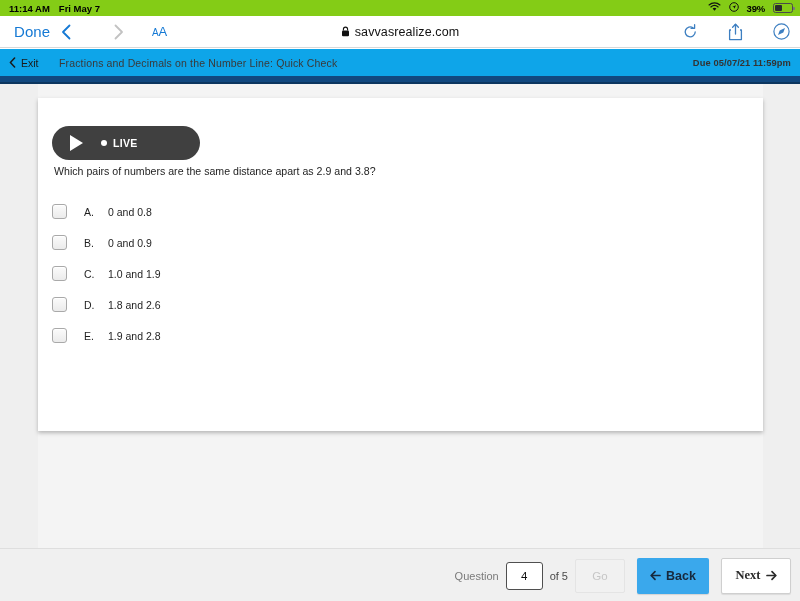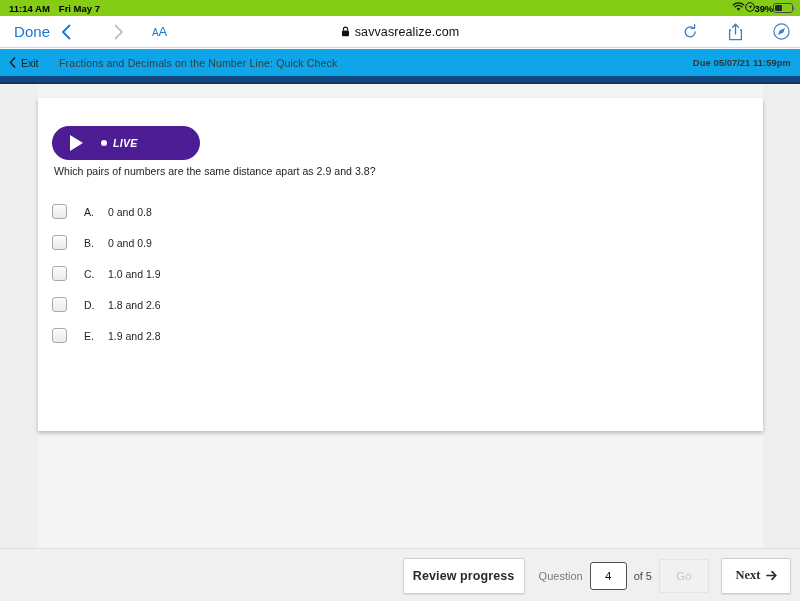--- a/index.html
+++ b/index.html
@@ -13,21 +13,21 @@
 
   
   .statusbar {
     position: absolute; top: 0; left: 0; width: 800px; height: 16px;
     background: #84cc16;
     display: flex; align-items: center;
     font-size: 9.5px; font-weight: bold; color: #000;
   }
   .sb-left { display: flex; align-items: center; gap: 9px; padding-left: 9px; }
   .sb-right { position: absolute; right: 7px; top: 0; height: 16px;
-              display: flex; align-items: center; gap: 0; }
+              display: flex; align-items: center; gap: 8px; }
   .sb-pct { font-size: 9.5px; font-weight: bold; letter-spacing: -.2px; }
   .wifi-ico { display:block; }
   .loc-ico { display:block; }
   .batt {
     width: 20px; height: 9.5px; border: 1px solid #4a4a4a;
     border-radius: 2.5px; position: relative; padding: 1px;
   }
   .batt::after {
     content:''; position:absolute; right:-3px; top: 2.5px;
     width: 1.6px; height: 3.5px; background:#7a7a7a; border-radius:0 1px 1px 0;
@@ -96,22 +96,22 @@
     background: #f4f4f4;
   }
   .qcard {
     position:absolute; left: 38px; top: 14px; width: 725px; height: 333px;
     background: #ffffff;
     box-shadow: 0 2px 4px rgba(0,0,0,.26);
   }
 
   .live-badge {
     position:absolute; left: 14px; top: 28px;
-    width: 148px; height: 34px; background: #4c1d95; border-radius: 17px;
-    display:flex; align-items:center; padding-left: 18px; gap: 18px; font-style: italic;
+    width: 148px; height: 34px; background: #404040; border-radius: 17px;
+    display:flex; align-items:center; padding-left: 18px; gap: 18px;
   }
   .play-tri {
     width: 0; height: 0;
     border-left: 13px solid #fff;
     border-top: 8px solid transparent;
     border-bottom: 8px solid transparent;
   }
   .live-label { display:flex; align-items:center; gap: 6px; }
   .live-dot { width: 6px; height: 6px; border-radius:50%; background:#fff; }
   .live-text { color:#fff; font-size: 10.5px; font-weight: bold; letter-spacing: .3px; }
@@ -327,30 +327,36 @@
           <span class="opt-text">1.9 and 2.8</span>
         </div>
 
       </div>
     </div>
   </div>
 
   <div class="footer">
     <div class="footer-inner">
 
-      <div class="btn-base review-btn">Review progress</div>
 
       <div class="qnav">
         <span class="qnav-label">Question</span>
         <input class="qnum-input" value="4" style="">
         <span class="qnav-of">of 5</span>
       </div>
 
       <div class="go-btn">Go</div>
 
+      <div class="back-btn">
+        <svg width="11" height="11" viewBox="0 0 11 11">
+          <path d="M10 5.5 H1.6" stroke="#17293d" stroke-width="1.7" stroke-linecap="round"></path>
+          <path d="M5 1.6 L1.2 5.5 L5 9.4" stroke="#17293d" stroke-width="1.7" fill="none" stroke-linecap="round" stroke-linejoin="round"></path>
+        </svg>
+        <span>Back</span>
+      </div>
 
       <div class="next-btn">
         <span>Next</span>
         <svg width="11" height="11" viewBox="0 0 11 11">
           <path d="M1 5.5 H9.4" stroke="#2b2b2b" stroke-width="1.7" stroke-linecap="round"></path>
           <path d="M6 1.6 L9.8 5.5 L6 9.4" stroke="#2b2b2b" stroke-width="1.7" fill="none" stroke-linecap="round" stroke-linejoin="round"></path>
         </svg>
       </div>
 
     </div>

